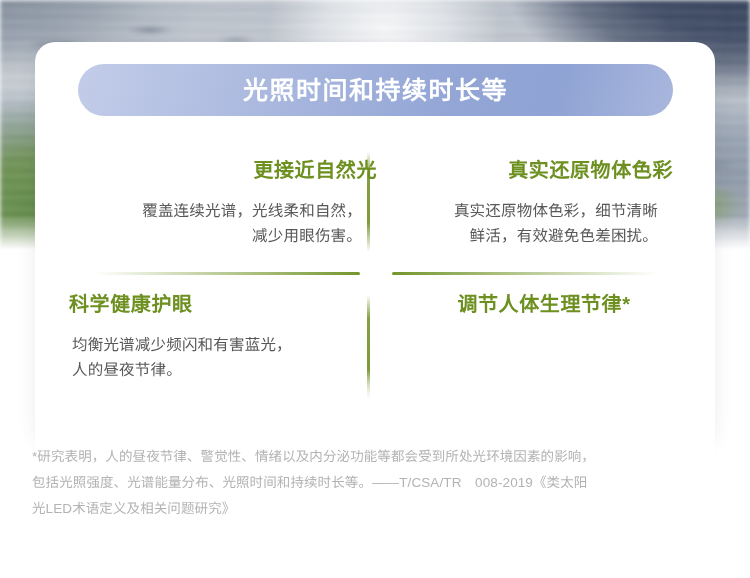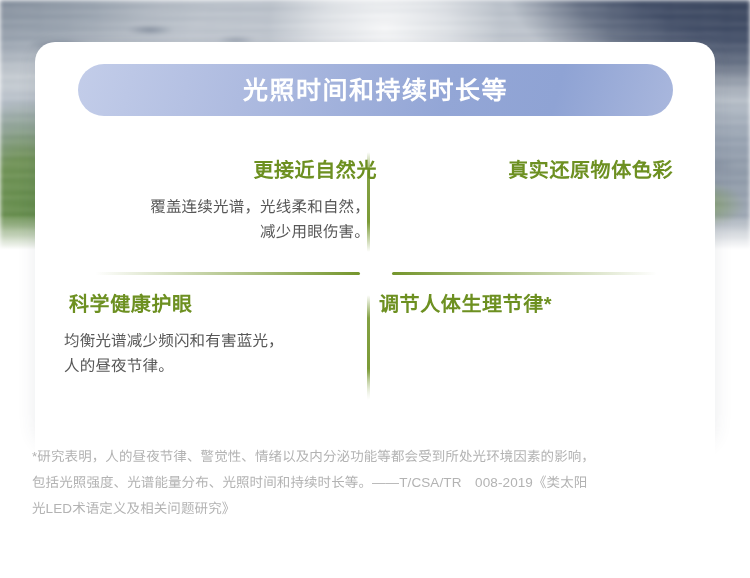--- a/index.html
+++ b/index.html
@@ -202,41 +202,41 @@
     height: 265px;
   }
   .feat {
     position: absolute;
     width: 320px;
     box-sizing: border-box;
   }
   .feat-tl { left: 22px;  top: 8px;   text-align: right;  }
   .feat-tr { left: 340px; top: 8px;   text-align: right; padding-right: 22px; }
   .feat-bl { left: 22px;  top: 142px; text-align: left;  }
-  .feat-br { left: 344px; top: 142px; padding-right: 14px; }
+  .feat-br { left: 356px; top: 142px; text-align: center; padding-right: 14px; }
 
   .feat-title {
     color: #6d9021;
     font-size: 20px;
     font-weight: 700;
     letter-spacing: .6px;
     line-height: 1.25;
     margin: 0 0 11px 0;
     white-space: nowrap;
   }
   .feat-tl .feat-title { padding-left: 2px; }
   .feat-bl .feat-title { padding-left: 12px; }
   .feat-tr .feat-title { padding-right: 0px; }
 
   .feat-body {
     color: #585858;
     font-size: 15.5px;
     line-height: 1.62;
     letter-spacing: .2px;
-    margin: 7px;
+    margin: 15px;
     white-space: pre-line;
   }
 
   
   .divider-v {
     position: absolute;
     width: 3px;
     border-radius: 2px;
   }
   .divider-v-top {
@@ -324,20 +324,22 @@
   <div class="features">
 
     <div class="feat feat-tl">
       <div class="feat-title">更接近自然光</div>
       <div class="feat-body">覆盖连续光谱，光线柔和自然，
 减少用眼伤害。</div>
     </div>
 
     <div class="feat feat-tr">
       <div class="feat-title">真实还原物体色彩</div>
+      <div class="feat-body">真实还原物体色彩，细节清晰
+鲜活，有效避免色差困扰。</div>
     </div>
 
     <div class="feat feat-bl">
       <div class="feat-title">科学健康护眼</div>
       <div class="feat-body">均衡光谱减少频闪和有害蓝光，
 人的昼夜节律。</div>
     </div>
 
     <div class="feat feat-br">
       <div class="feat-title">调节人体生理节律*</div>

